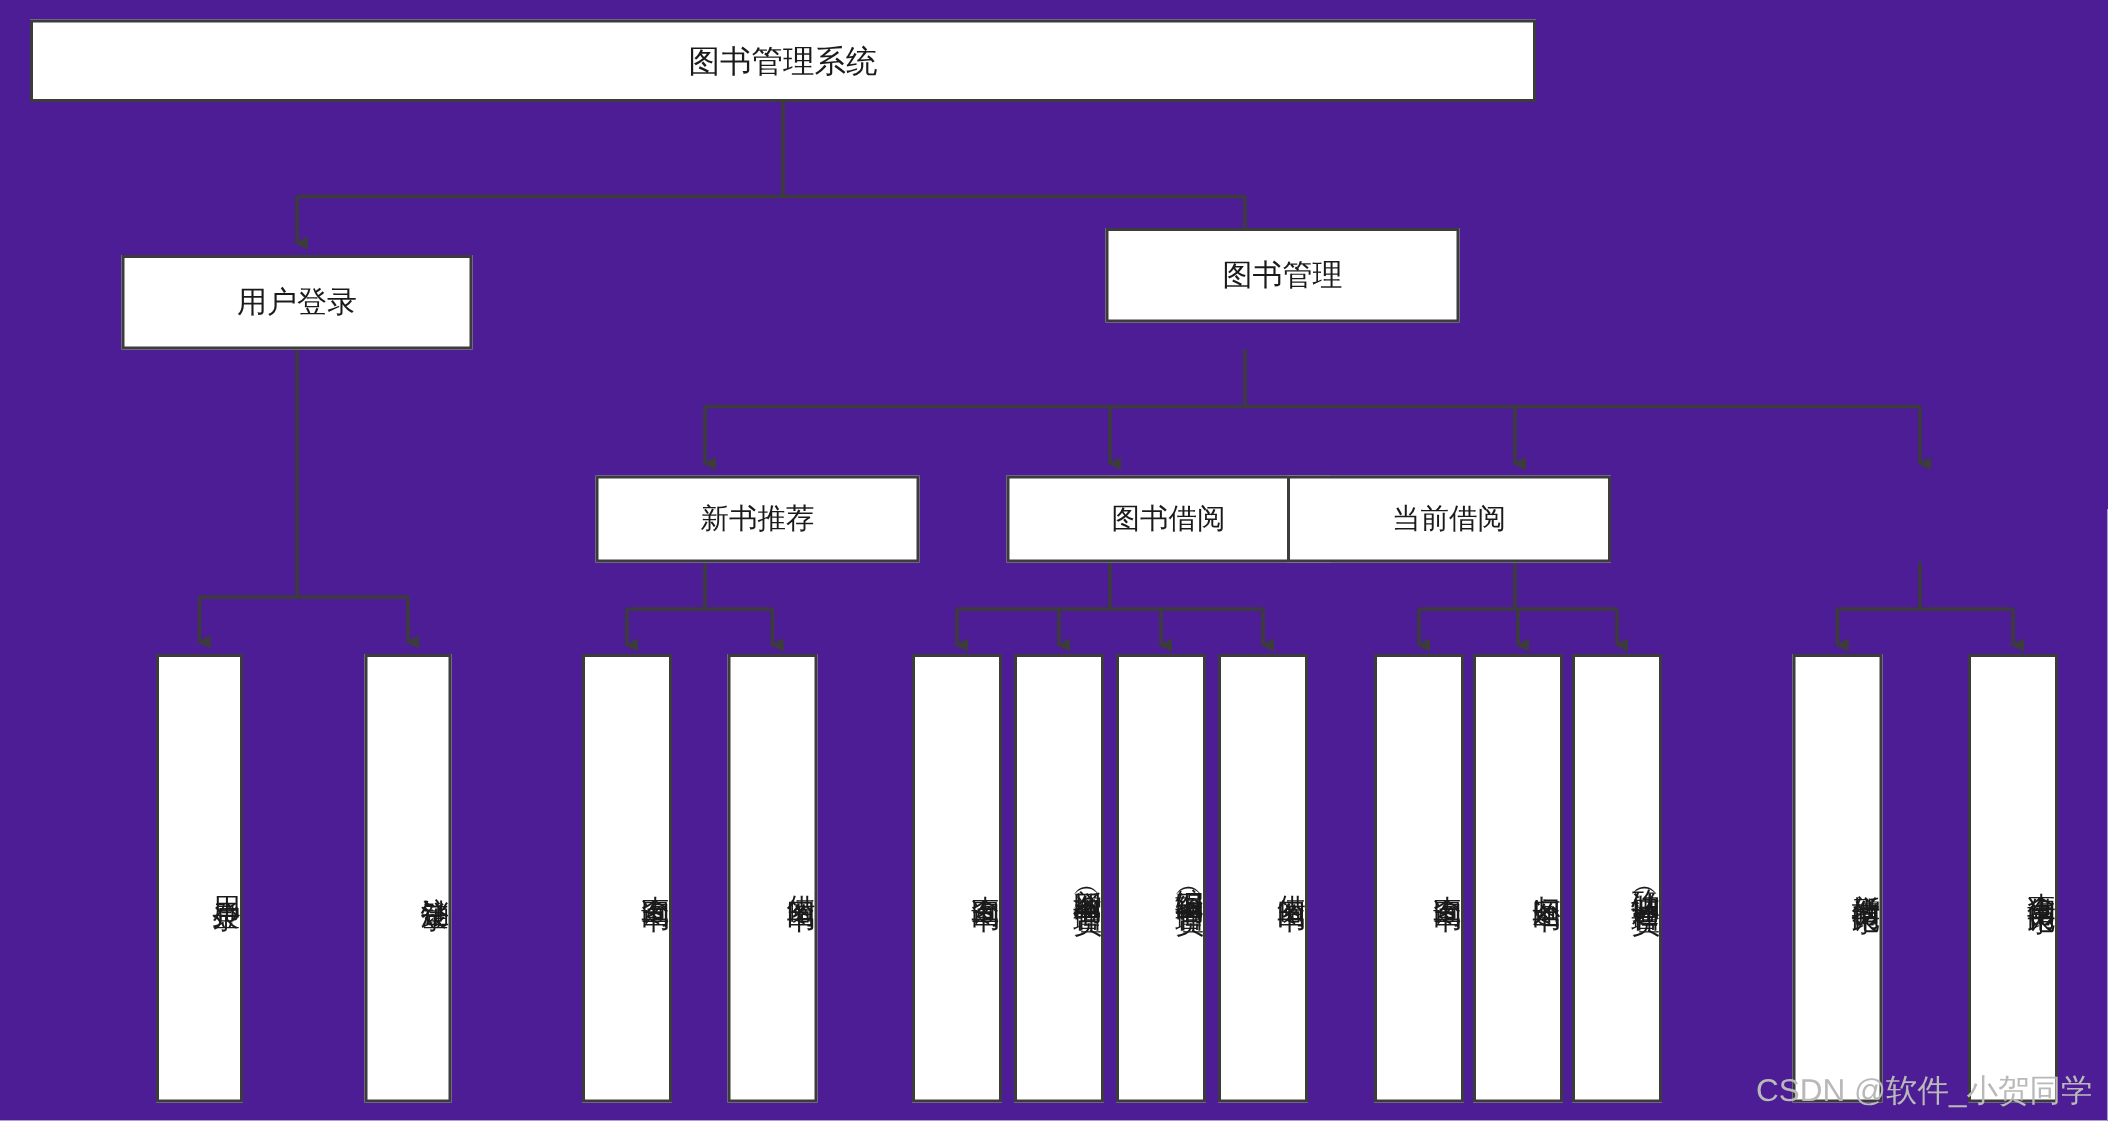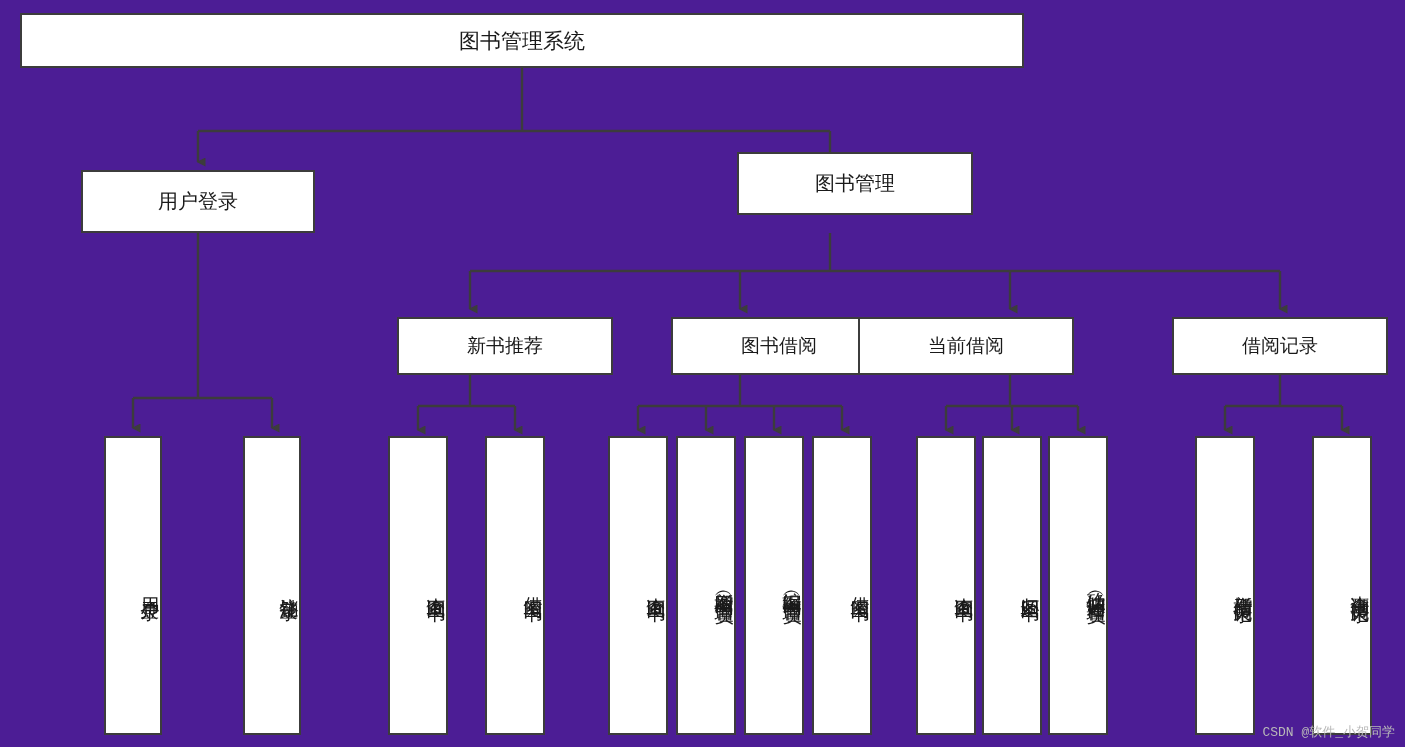--- a/index.html
+++ b/index.html
@@ -54,24 +54,24 @@
     left: 0;
     top: 0;
     width: 1405px;
     height: 747px;
     pointer-events: none;
   }
   .watermark {
     position: absolute;
     right: 10px;
     bottom: 6px;
-    font-size: 13px;
+    font-size: 21px;
     color: #b9b9b9;
     white-space: nowrap;
-    font-family: Liberation Mono, monospace;
+    font-family: Liberation Sans, sans-serif;
   }
 </style>
 </head>
 <body>
 
 <div id="canvas">
 
   <svg class="edges" viewBox="0 0 1405 747">
     <defs>
       <marker id="arrow" markerWidth="9" markerHeight="9" refX="4.5" refY="7.5" orient="auto" markerUnits="userSpaceOnUse">
@@ -135,23 +135,20 @@
 
   <div class="node level3" style="left:374px; top:317px; width:216px; height:58px;margin-left:23px;">
     <span class="lbl">新书推荐</span>
   </div>
   <div class="node level3" style="left:632px; top:317px; width:216px; height:58px;margin-left:39px;">
     <span class="lbl">图书借阅</span>
   </div>
   <div class="node level3" style="left:858px; top:317px; width:216px; height:58px;">
     <span class="lbl">当前借阅</span>
   </div>
-  <div class="node level3" style="left:1172px; top:317px; width:216px; height:58px;">
-    <span class="lbl">借阅记录</span>
-  </div>
 
   <div class="node leaf" style="left:104px; top:436px; width:58px; height:299px;">
     <span class="lbl">用户登录</span>
   </div>
   <div class="node leaf" style="left:243px; top:436px; width:58px; height:299px;">
     <span class="lbl">注销登录</span>
   </div>
 
   <div class="node leaf" style="left:388px; top:436px; width:60px; height:299px;">
     <span class="lbl">查询图书</span>

